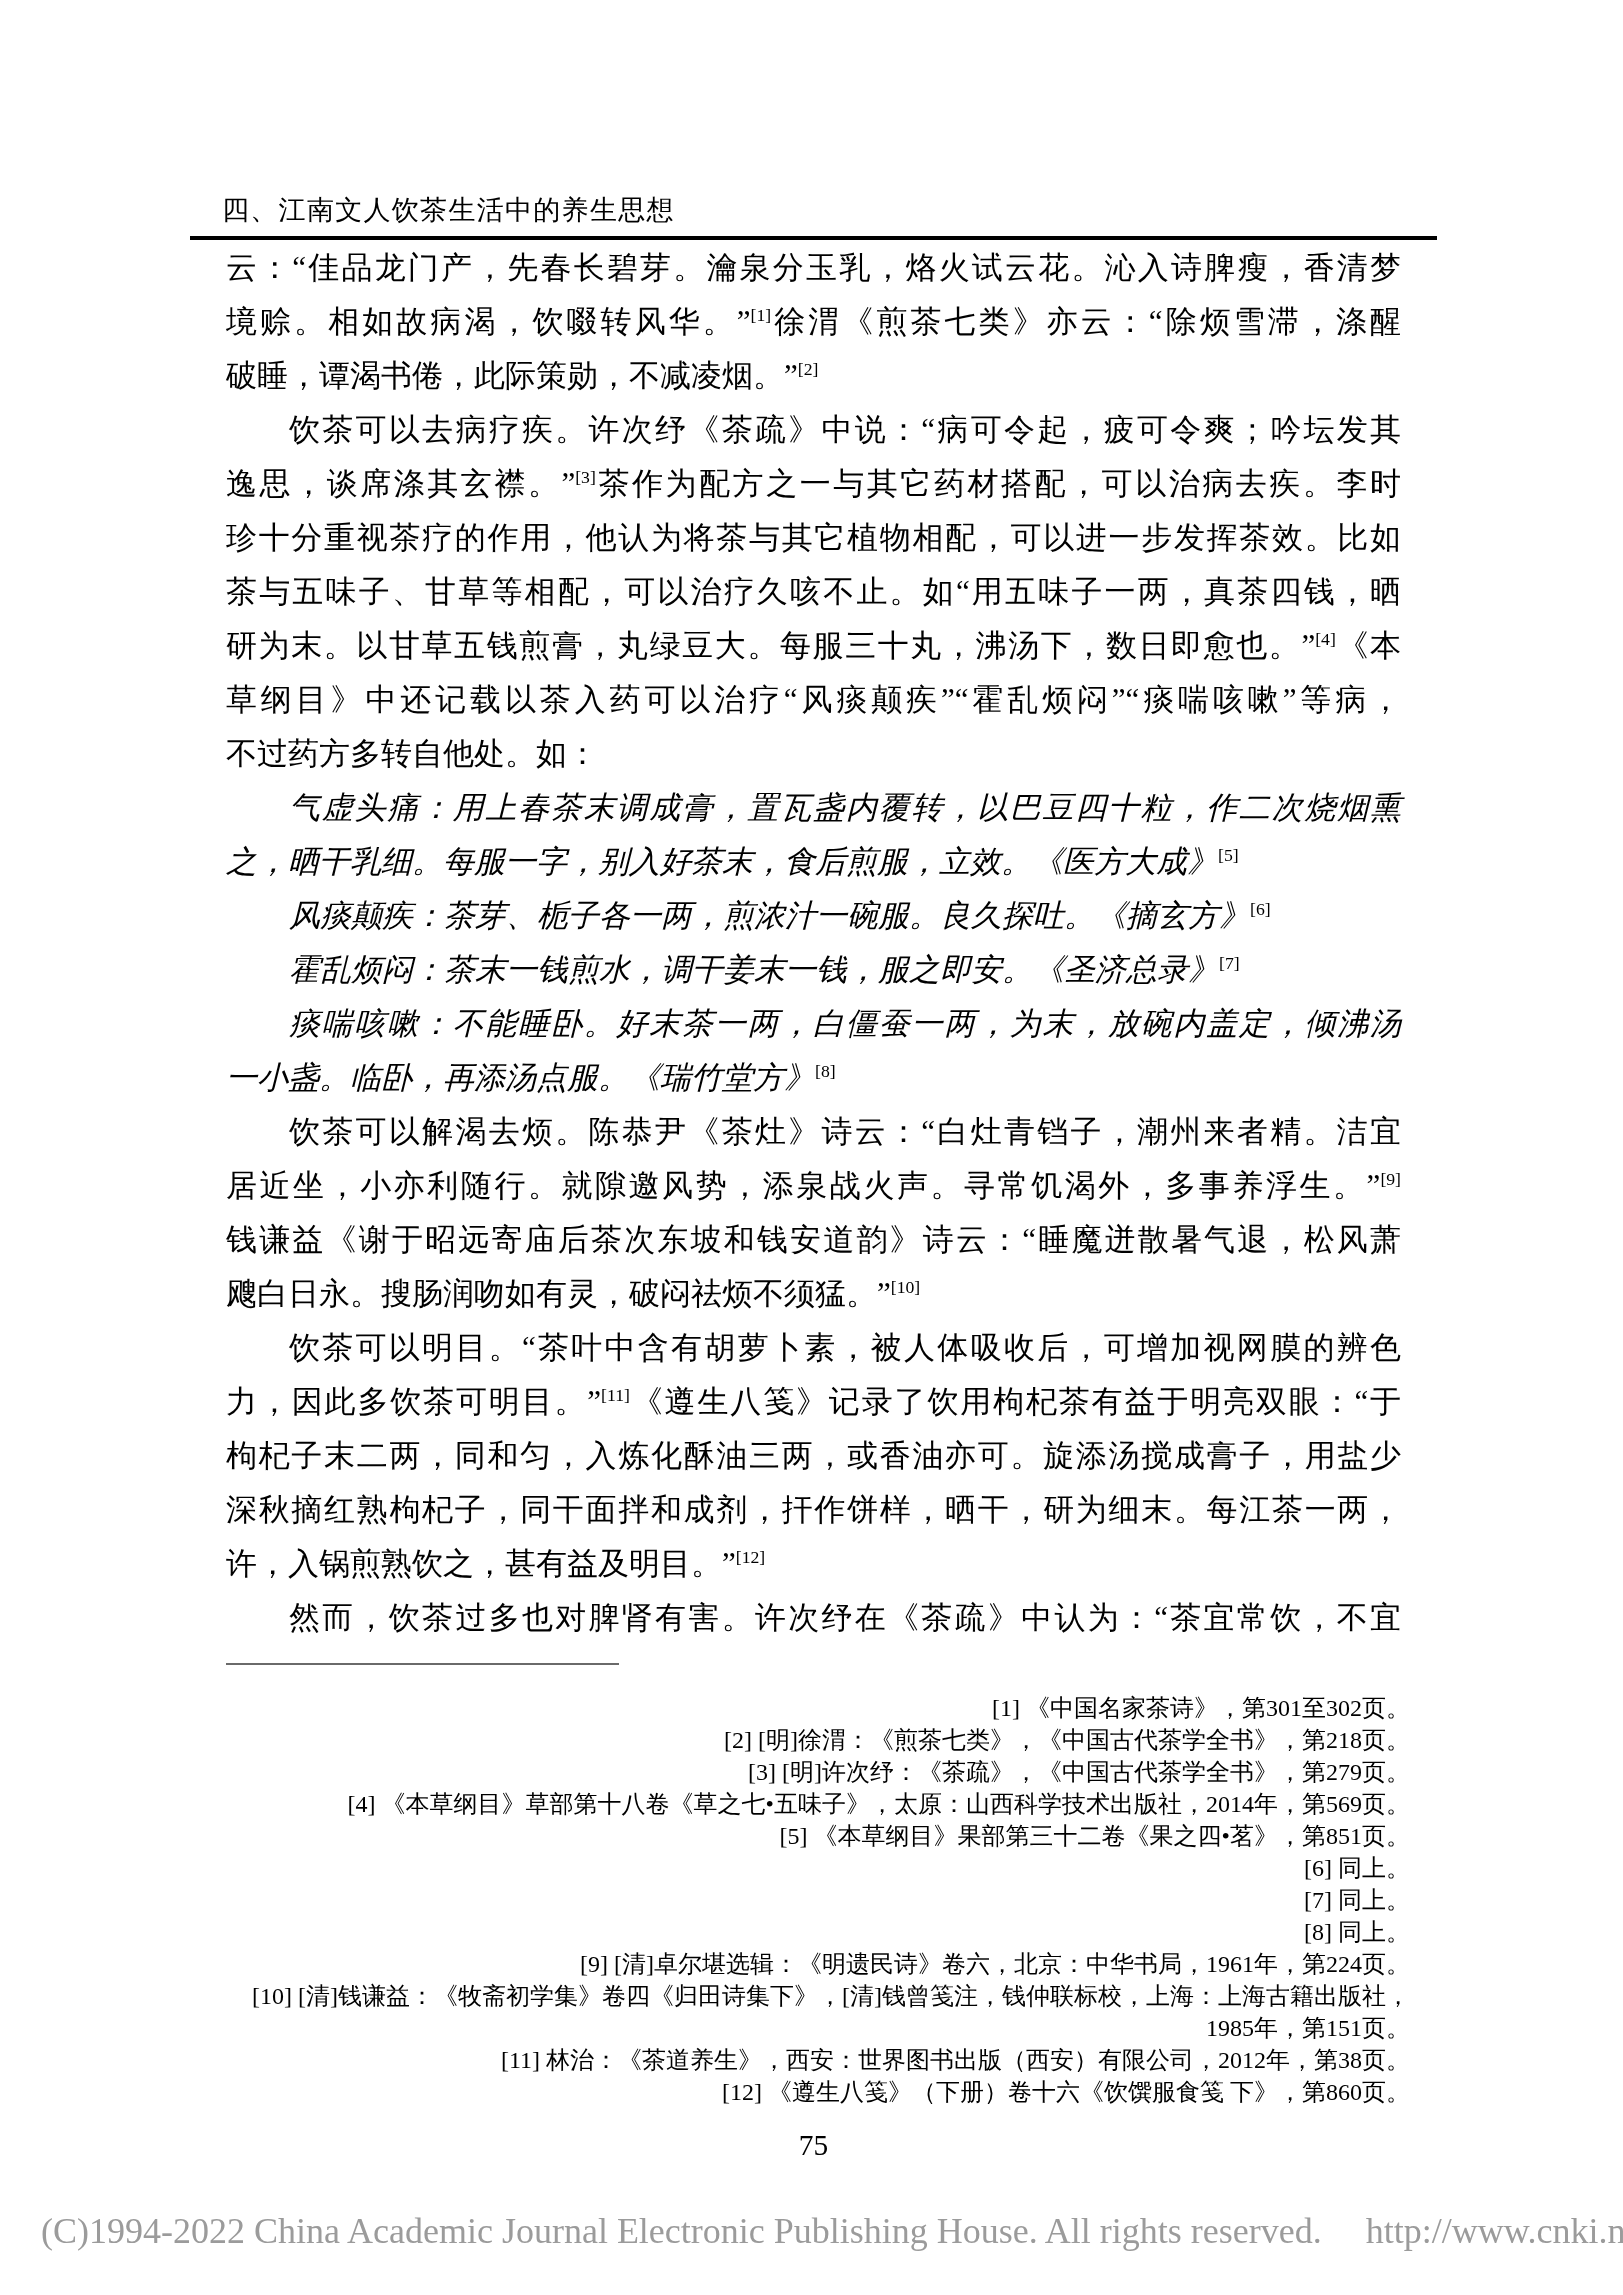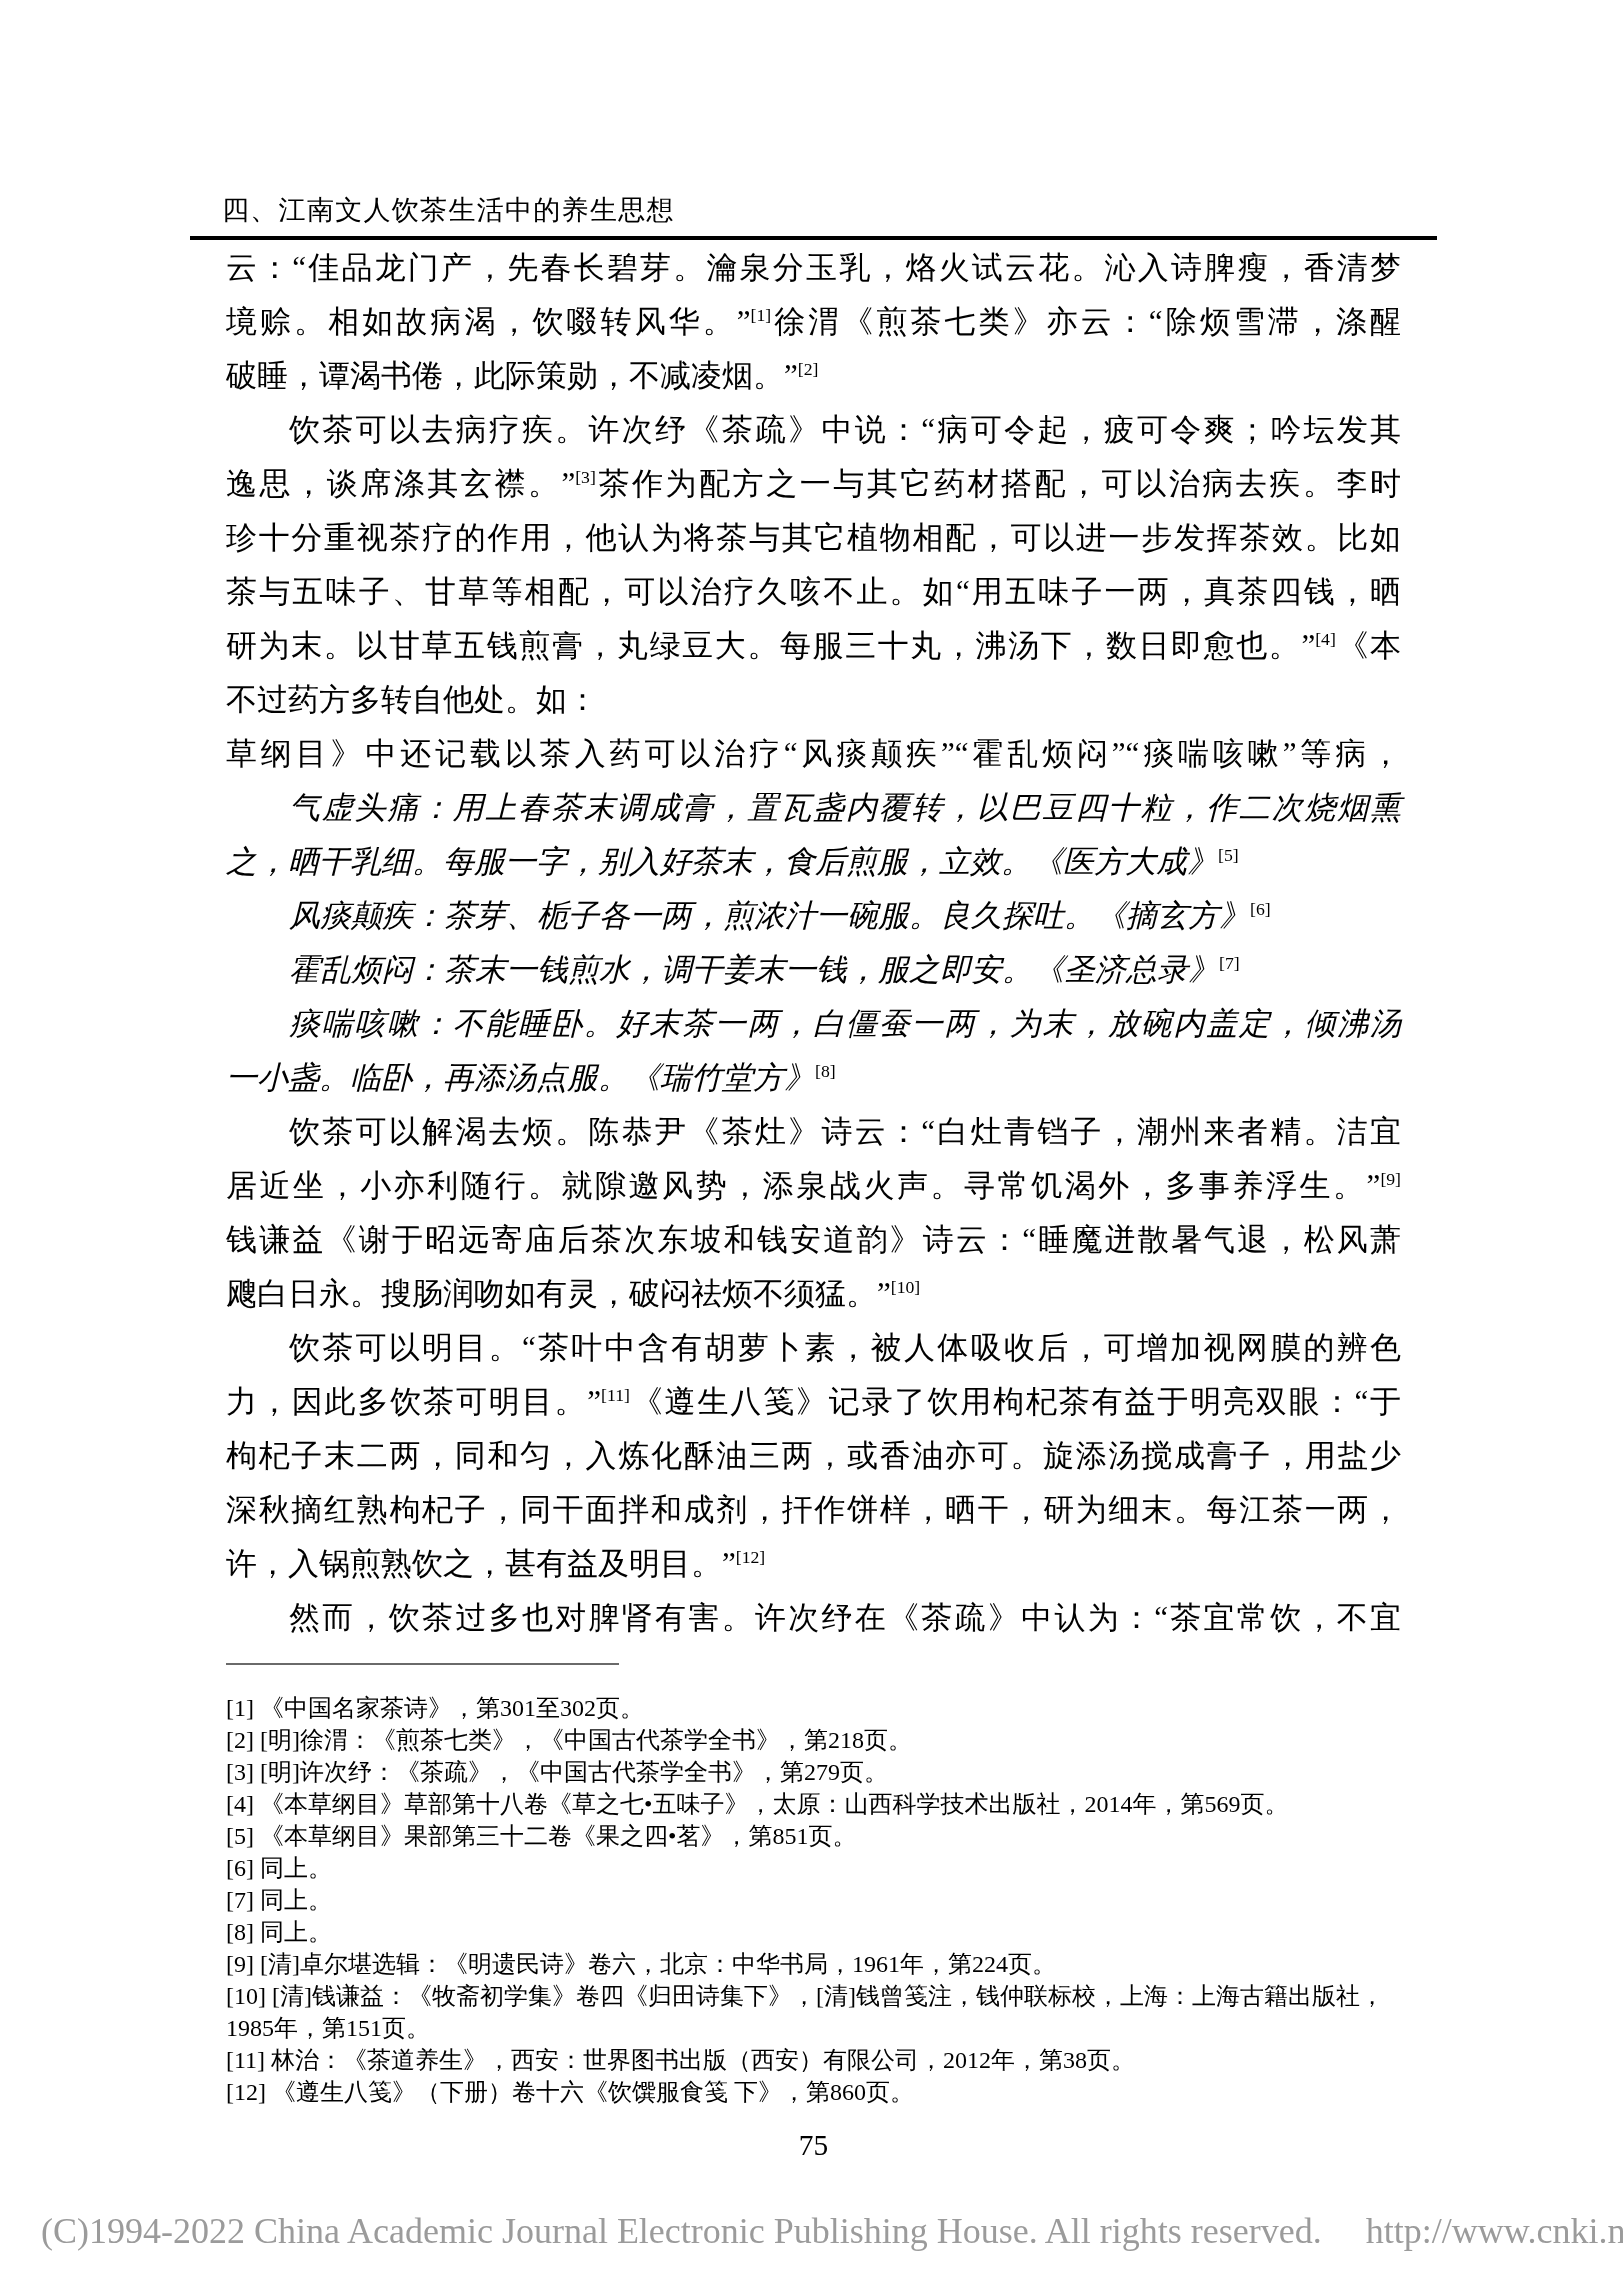--- a/index.html
+++ b/index.html
@@ -50,21 +50,21 @@
     font-style: normal;
   }
   .fn-sep {
     position: absolute;
     left: 226px; top: 1663px;
     width: 393px; height: 2px;
     background: #6a6a6a;
   }
   .footnotes {
     position: absolute;
-    left: 226px; top: 1692px; width: 1184px;
+    left: 226px; top: 1692px; width: 1184px; text-align: right;
   }
   .footnotes .fn-line {
     height: 32px; line-height: 32px;
     font-size: 24px;
     white-space: nowrap;
   }
   .page-number {
     position: absolute;
     left: 226px; top: 2108px; width: 1175px;
     text-align: center;
@@ -87,22 +87,22 @@
   <div class="title-rule"></div>
   <div class="body-text">
       <div class="line just">云：“佳品龙门产，先春长碧芽。瀹泉分玉乳，烙火试云花。沁入诗脾瘦，香清梦</div>
       <div class="line just">境赊。相如故病渴，饮啜转风华。”<sup class="fnref">[1]</sup>徐渭《煎茶七类》亦云：“除烦雪滞，涤醒</div>
       <div class="line">破睡，谭渴书倦，此际策勋，不减凌烟。”<sup class="fnref">[2]</sup></div>
       <div class="line indent just">饮茶可以去病疗疾。许次纾《茶疏》中说：“病可令起，疲可令爽；吟坛发其</div>
       <div class="line just">逸思，谈席涤其玄襟。”<sup class="fnref">[3]</sup>茶作为配方之一与其它药材搭配，可以治病去疾。李时</div>
       <div class="line just">珍十分重视茶疗的作用，他认为将茶与其它植物相配，可以进一步发挥茶效。比如</div>
       <div class="line just">茶与五味子、甘草等相配，可以治疗久咳不止。如“用五味子一两，真茶四钱，晒</div>
       <div class="line just">研为末。以甘草五钱煎膏，丸绿豆大。每服三十丸，沸汤下，数日即愈也。”<sup class="fnref">[4]</sup>《本</div>
+      <div class="line just">草纲目》中还记载以茶入药可以治疗“风痰颠疾”“霍乱烦闷”“痰喘咳嗽”等病，</div>
       <div class="line">不过药方多转自他处。如：</div>
-      <div class="line just">草纲目》中还记载以茶入药可以治疗“风痰颠疾”“霍乱烦闷”“痰喘咳嗽”等病，</div>
       <div class="line indent kai just">气虚头痛：用上春茶末调成膏，置瓦盏内覆转，以巴豆四十粒，作二次烧烟熏</div>
       <div class="line kai">之，晒干乳细。每服一字，别入好茶末，食后煎服，立效。《医方大成》<sup class="fnref">[5]</sup></div>
       <div class="line indent kai">风痰颠疾：茶芽、栀子各一两，煎浓汁一碗服。良久探吐。《摘玄方》<sup class="fnref">[6]</sup></div>
       <div class="line indent kai">霍乱烦闷：茶末一钱煎水，调干姜末一钱，服之即安。《圣济总录》<sup class="fnref">[7]</sup></div>
       <div class="line indent kai just">痰喘咳嗽：不能睡卧。好末茶一两，白僵蚕一两，为末，放碗内盖定，倾沸汤</div>
       <div class="line kai">一小盏。临卧，再添汤点服。《瑞竹堂方》<sup class="fnref">[8]</sup></div>
       <div class="line indent just">饮茶可以解渴去烦。陈恭尹《茶灶》诗云：“白灶青铛子，潮州来者精。洁宜</div>
       <div class="line just">居近坐，小亦利随行。就隙邀风势，添泉战火声。寻常饥渴外，多事养浮生。”<sup class="fnref">[9]</sup></div>
       <div class="line just">钱谦益《谢于昭远寄庙后茶次东坡和钱安道韵》诗云：“睡魔迸散暑气退，松风萧</div>
       <div class="line">飕白日永。搜肠润吻如有灵，破闷祛烦不须猛。”<sup class="fnref">[10]</sup></div>

